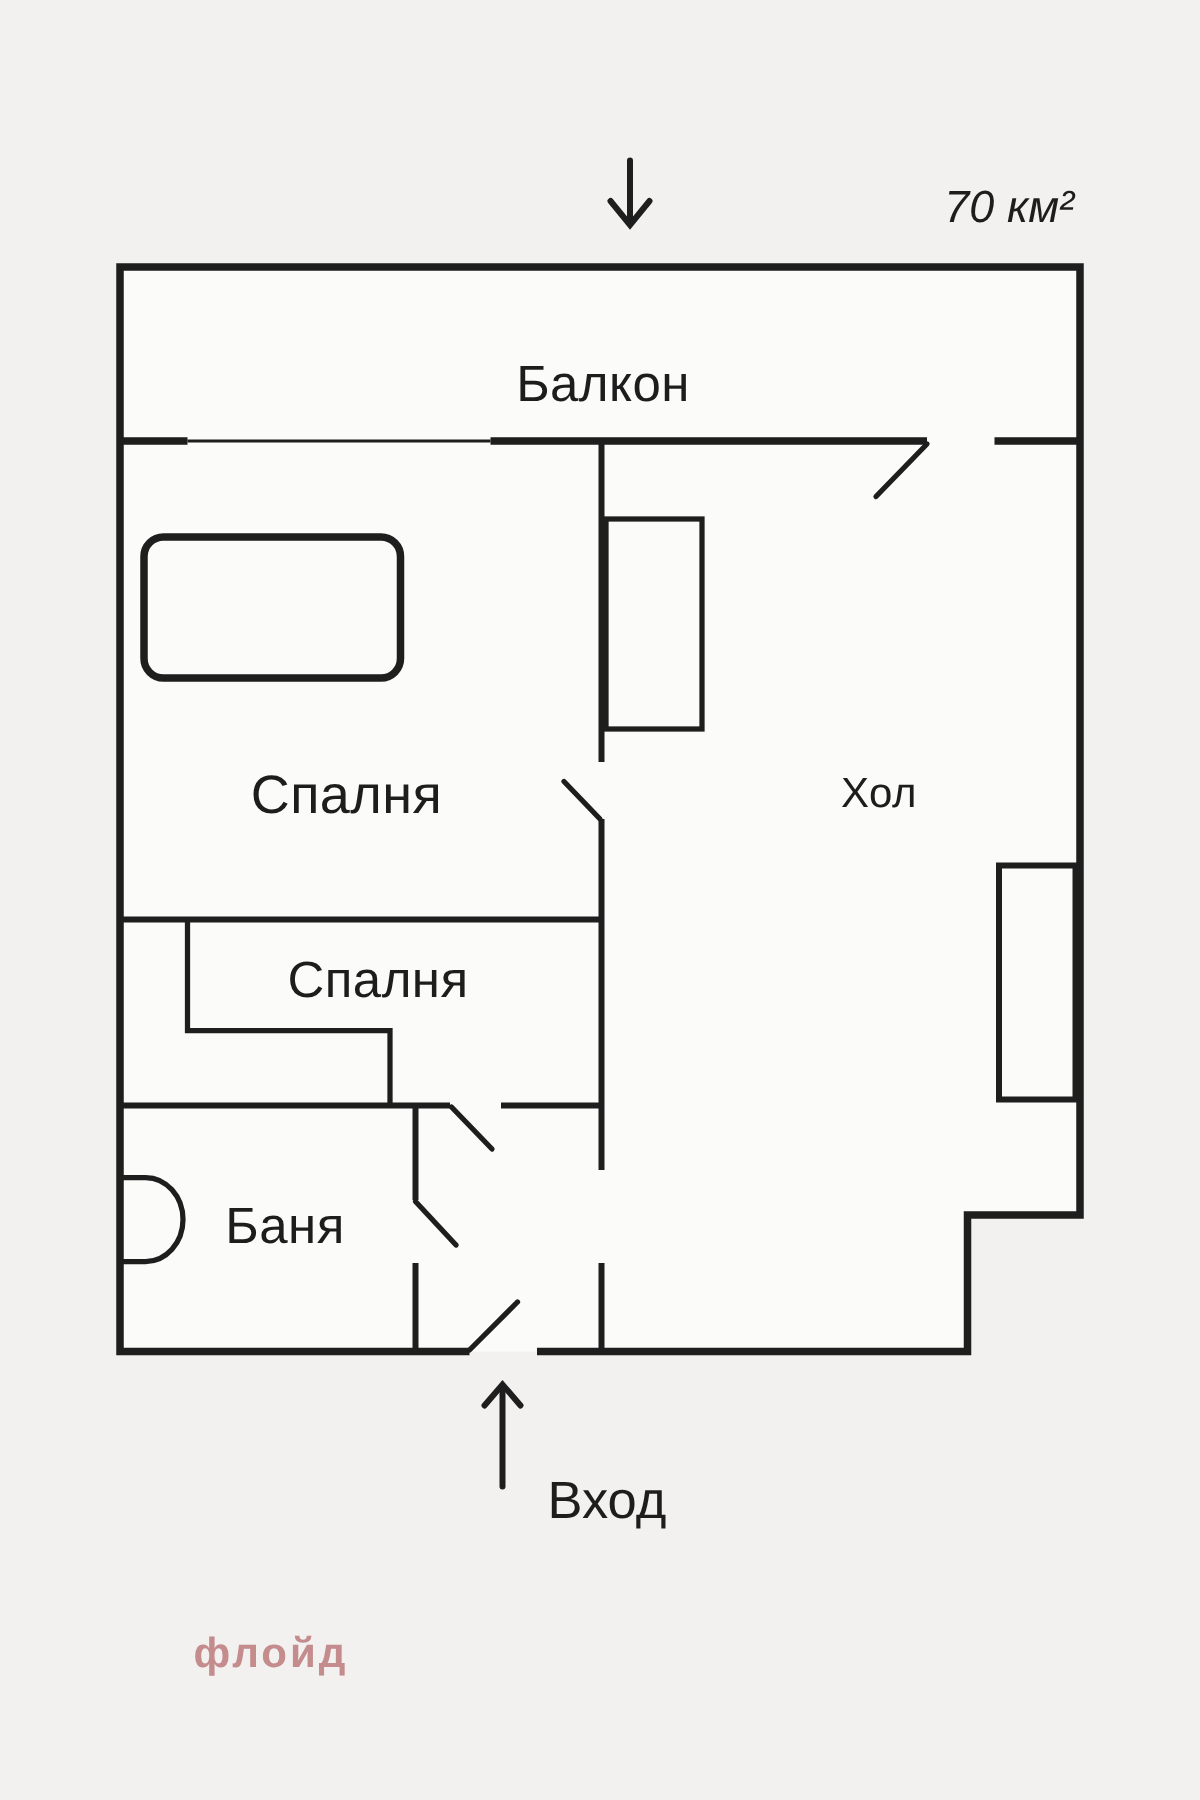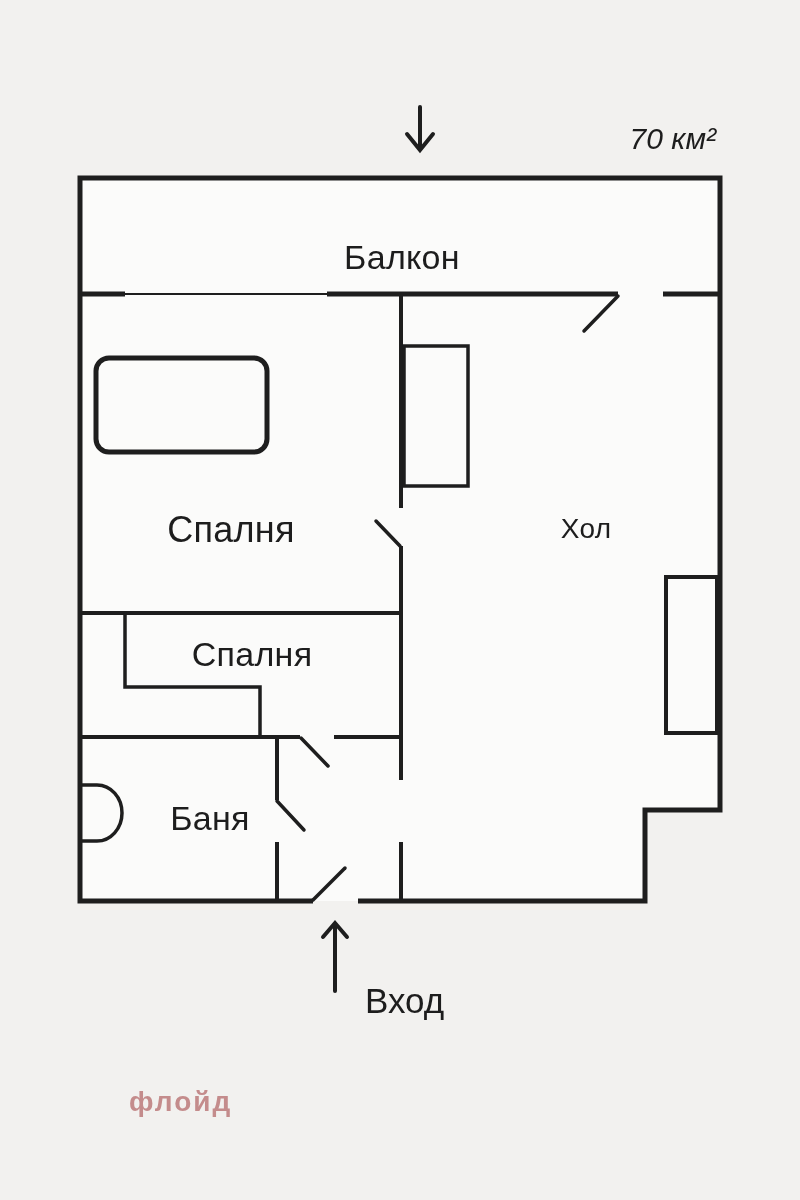--- a/index.html
+++ b/index.html
@@ -40,21 +40,21 @@
   }
   .room-label {
     transform: translate(-50%, -50%);
     font-size: 34px;
     letter-spacing: 0.3px;
   }
   .balcony-label  { left: 402px; top: 257px; }
   .bedroom-label  { left: 231px; top: 530px; font-size: 36px; }
   .hall-label     { left: 563px; top: 529px; font-size: 28px; margin-left: 23px; }
   .kitchen-label  { left: 252px; top: 654px; }
-  .bathroom-label { left: 190px; top: 818px; margin-left: 20px; }
+  .bathroom-label { left: 190px; top: 818px; }
   .entrance-label {
     left: 365px;
     top: 972px;
     transform: translateY(-50%);
     font-size: 35px;
     margin-top: 29px;
   }
   .watermark {
     left: 129px;
     top: 1086px;

